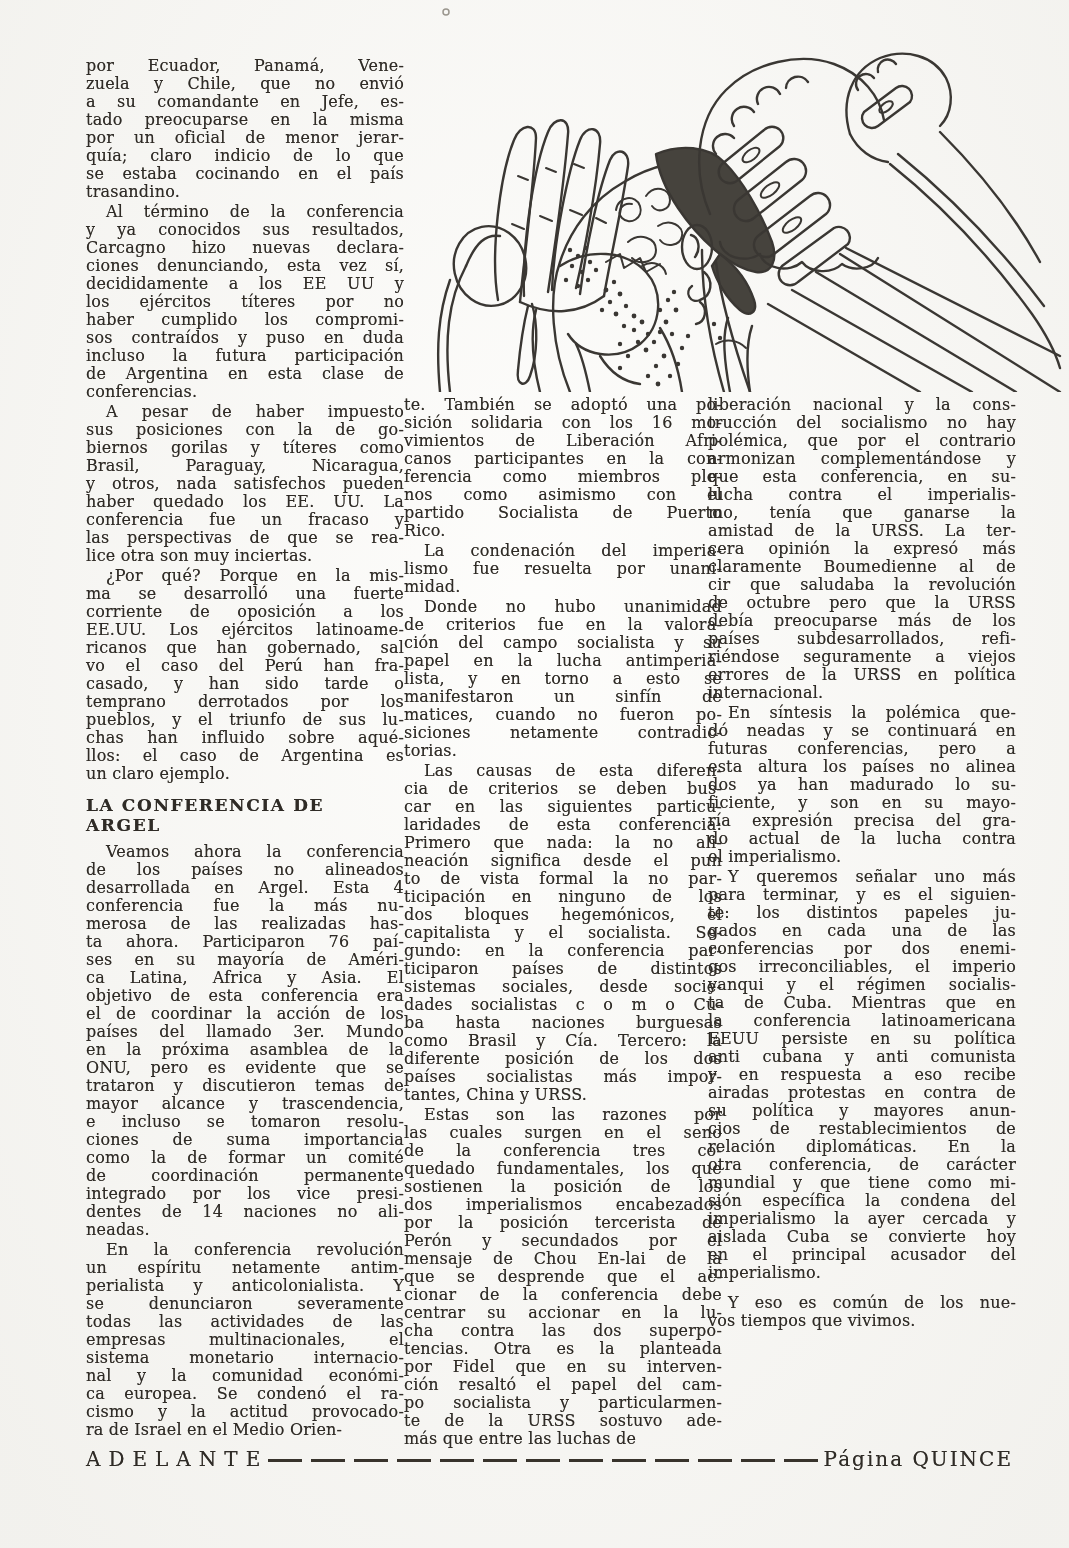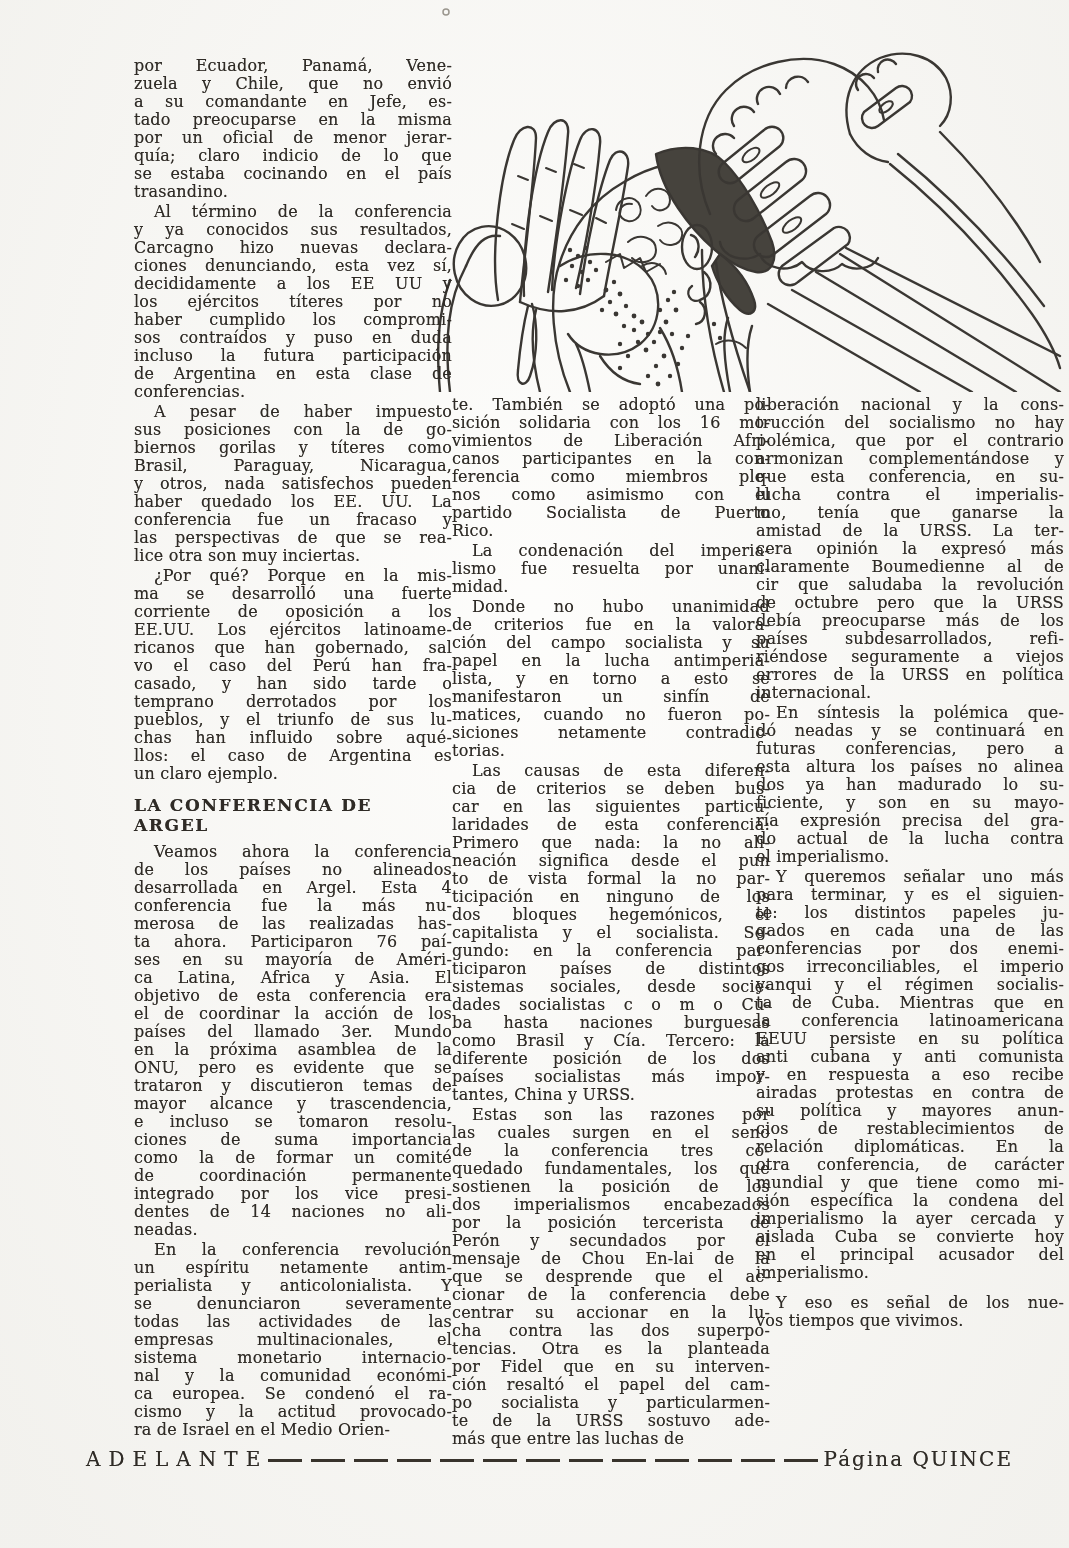--- a/index.html
+++ b/index.html
@@ -5,21 +5,21 @@
   html,body{margin:0;padding:0;background:#e8e6e0;}
   .page{
     position:relative;
     width:1069px;height:1548px;
     background:#fbfaf6;
     background-image:radial-gradient(ellipse at 50% 40%, rgba(255,255,255,.6), rgba(0,0,0,.035) 95%);
     overflow:hidden;
     font-family:"DejaVu Serif","Liberation Serif",serif;
     color:#2f2b26;
   }
-  .col{position:absolute;margin-left:48px;}
+  .col{position:absolute;}
   #col1{left:86px;top:57px;width:318px;}
   #col2{left:404px;top:396px;width:318px;}
   #col3{left:708px;top:396px;width:308px;}
   .line{
     font-size:16px;line-height:18px;
     letter-spacing:.2px;
     text-align:justify;text-align-last:justify;
     text-shadow:0 0 .5px rgba(47,43,38,.55);
     white-space:normal;
   }
@@ -376,21 +376,21 @@
         <div class="line">relación diplomáticas. En la</div>
         <div class="line">otra conferencia, de carácter</div>
         <div class="line">mundial y que tiene como mi-</div>
         <div class="line">sión específica la condena del</div>
         <div class="line">imperialismo la ayer cercada y</div>
         <div class="line">aislada Cuba se convierte hoy</div>
         <div class="line">en el principal acusador del</div>
         <div class="line end">imperialismo.</div>
       </div>
       <div class="para indent">
-        <div class="line first">Y eso es señal de los nue-</div>
+        <div class="line first">Y eso es común de los nue-</div>
         <div class="line end">vos tiempos que vivimos.</div>
       </div>
     </div>
 
   <div class="footer">
     <span class="masthead">ADELANTE</span>
     <span class="footer-rule"></span>
     <span class="pagenum">Página QUINCE</span>
   </div>
 

